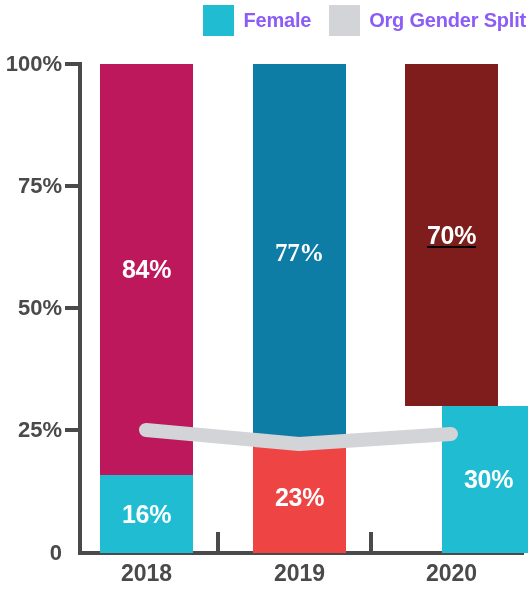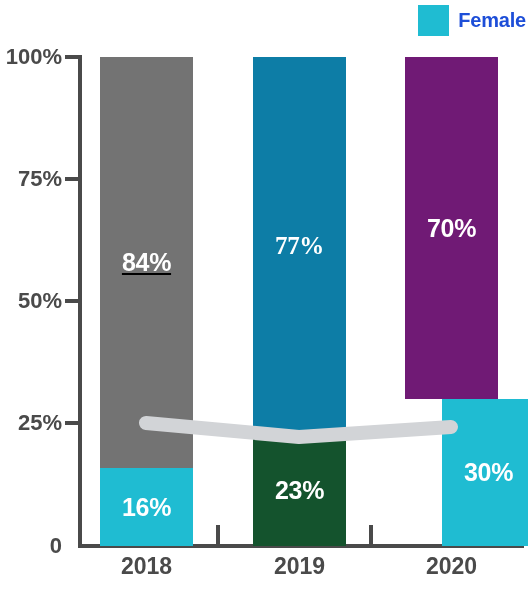--- a/index.html
+++ b/index.html
@@ -41,30 +41,30 @@
   }
   .legend-swatch {
     width: 31px;
     height: 31px;
     display: block;
   }
   .legend-label {
     margin-left: 9px;
     font-size: 20px;
     font-weight: bold;
-    color: #1d4ed8;
+    color: #8b5cf6;
     letter-spacing: -0.2px;
     white-space: nowrap;
   }
 
   
   .plot {
     position: absolute;
     left: 0;
-    top: 25px;
+    top: 32px;
     width: 528px;
     height: 553px;
   }
 
   
   .y-axis-line {
     position: absolute;
     left: 78px;
     top: 30px;
     width: 4px;
@@ -151,20 +151,24 @@
 </head>
 <body>
 
 <div id="chart-root">
 
   <div class="legend">
     <div class="legend-item">
       <span class="legend-swatch" style="background:#1fbcd2"></span>
       <span class="legend-label">Female</span>
     </div>
+    <div class="legend-item">
+      <span class="legend-swatch" style="background:#d2d4d7"></span>
+      <span class="legend-label">Org Gender Split</span>
+    </div>
   </div>
 
   <div class="plot">
 
     <div class="y-axis-line"></div>
     <div class="x-axis-line"></div>
 
     <div class="y-tick" style="top:30px"></div>
     <div class="y-tick-label" style="top:32px">100%</div>
 
@@ -177,39 +181,39 @@
     <div class="y-tick" style="top:396px"></div>
     <div class="y-tick-label" style="top:398px">25%</div>
 
     <div class="y-tick-label" style="top:521px">0</div>
 
     <div class="x-sep" style="left:216px"></div>
     <div class="x-sep" style="left:369px"></div>
     <div class="x-sep" style="left:520px"></div>
 
     <div class="bar-group" style="left:100px; width:93px;">
-      <div class="seg" style="top:32px; height:411px; background:#737373;text-decoration:underline;">
+      <div class="seg" style="top:32px; height:411px; background:#be185d;">
         <span class="seg-label">84%</span>
       </div>
       <div class="seg" style="top:443px; height:78px; background:#1fbcd2;">
         <span class="seg-label">16%</span>
       </div>
     </div>
 
     <div class="bar-group" style="left:253px; width:93px;">
       <div class="seg" style="top:32px; height:377px; background:#0d7da6;font-family:Liberation Serif, serif;">
         <span class="seg-label">77%</span>
       </div>
-      <div class="seg" style="top:409px; height:112px; background:#14532d;">
+      <div class="seg" style="top:409px; height:112px; background:#ef4444;">
         <span class="seg-label">23%</span>
       </div>
     </div>
 
     <div class="bar-group" style="left:405px; width:93px;">
-      <div class="seg" style="top:32px; height:342px; background:#701a75;">
+      <div class="seg" style="top:32px; height:342px; background:#7f1d1d;text-decoration:underline;">
         <span class="seg-label">70%</span>
       </div>
       <div class="seg" style="top:374px; height:147px; background:#1fbcd2;margin-left:37px;">
         <span class="seg-label">30%</span>
       </div>
     </div>
 
     <svg class="overlay-svg" viewBox="0 0 528 553" width="528" height="553">
       <polyline points="146,398 299,412 451,402" fill="none" stroke="#d2d4d7" stroke-width="14" stroke-linecap="round" stroke-linejoin="round"></polyline>
     </svg>

